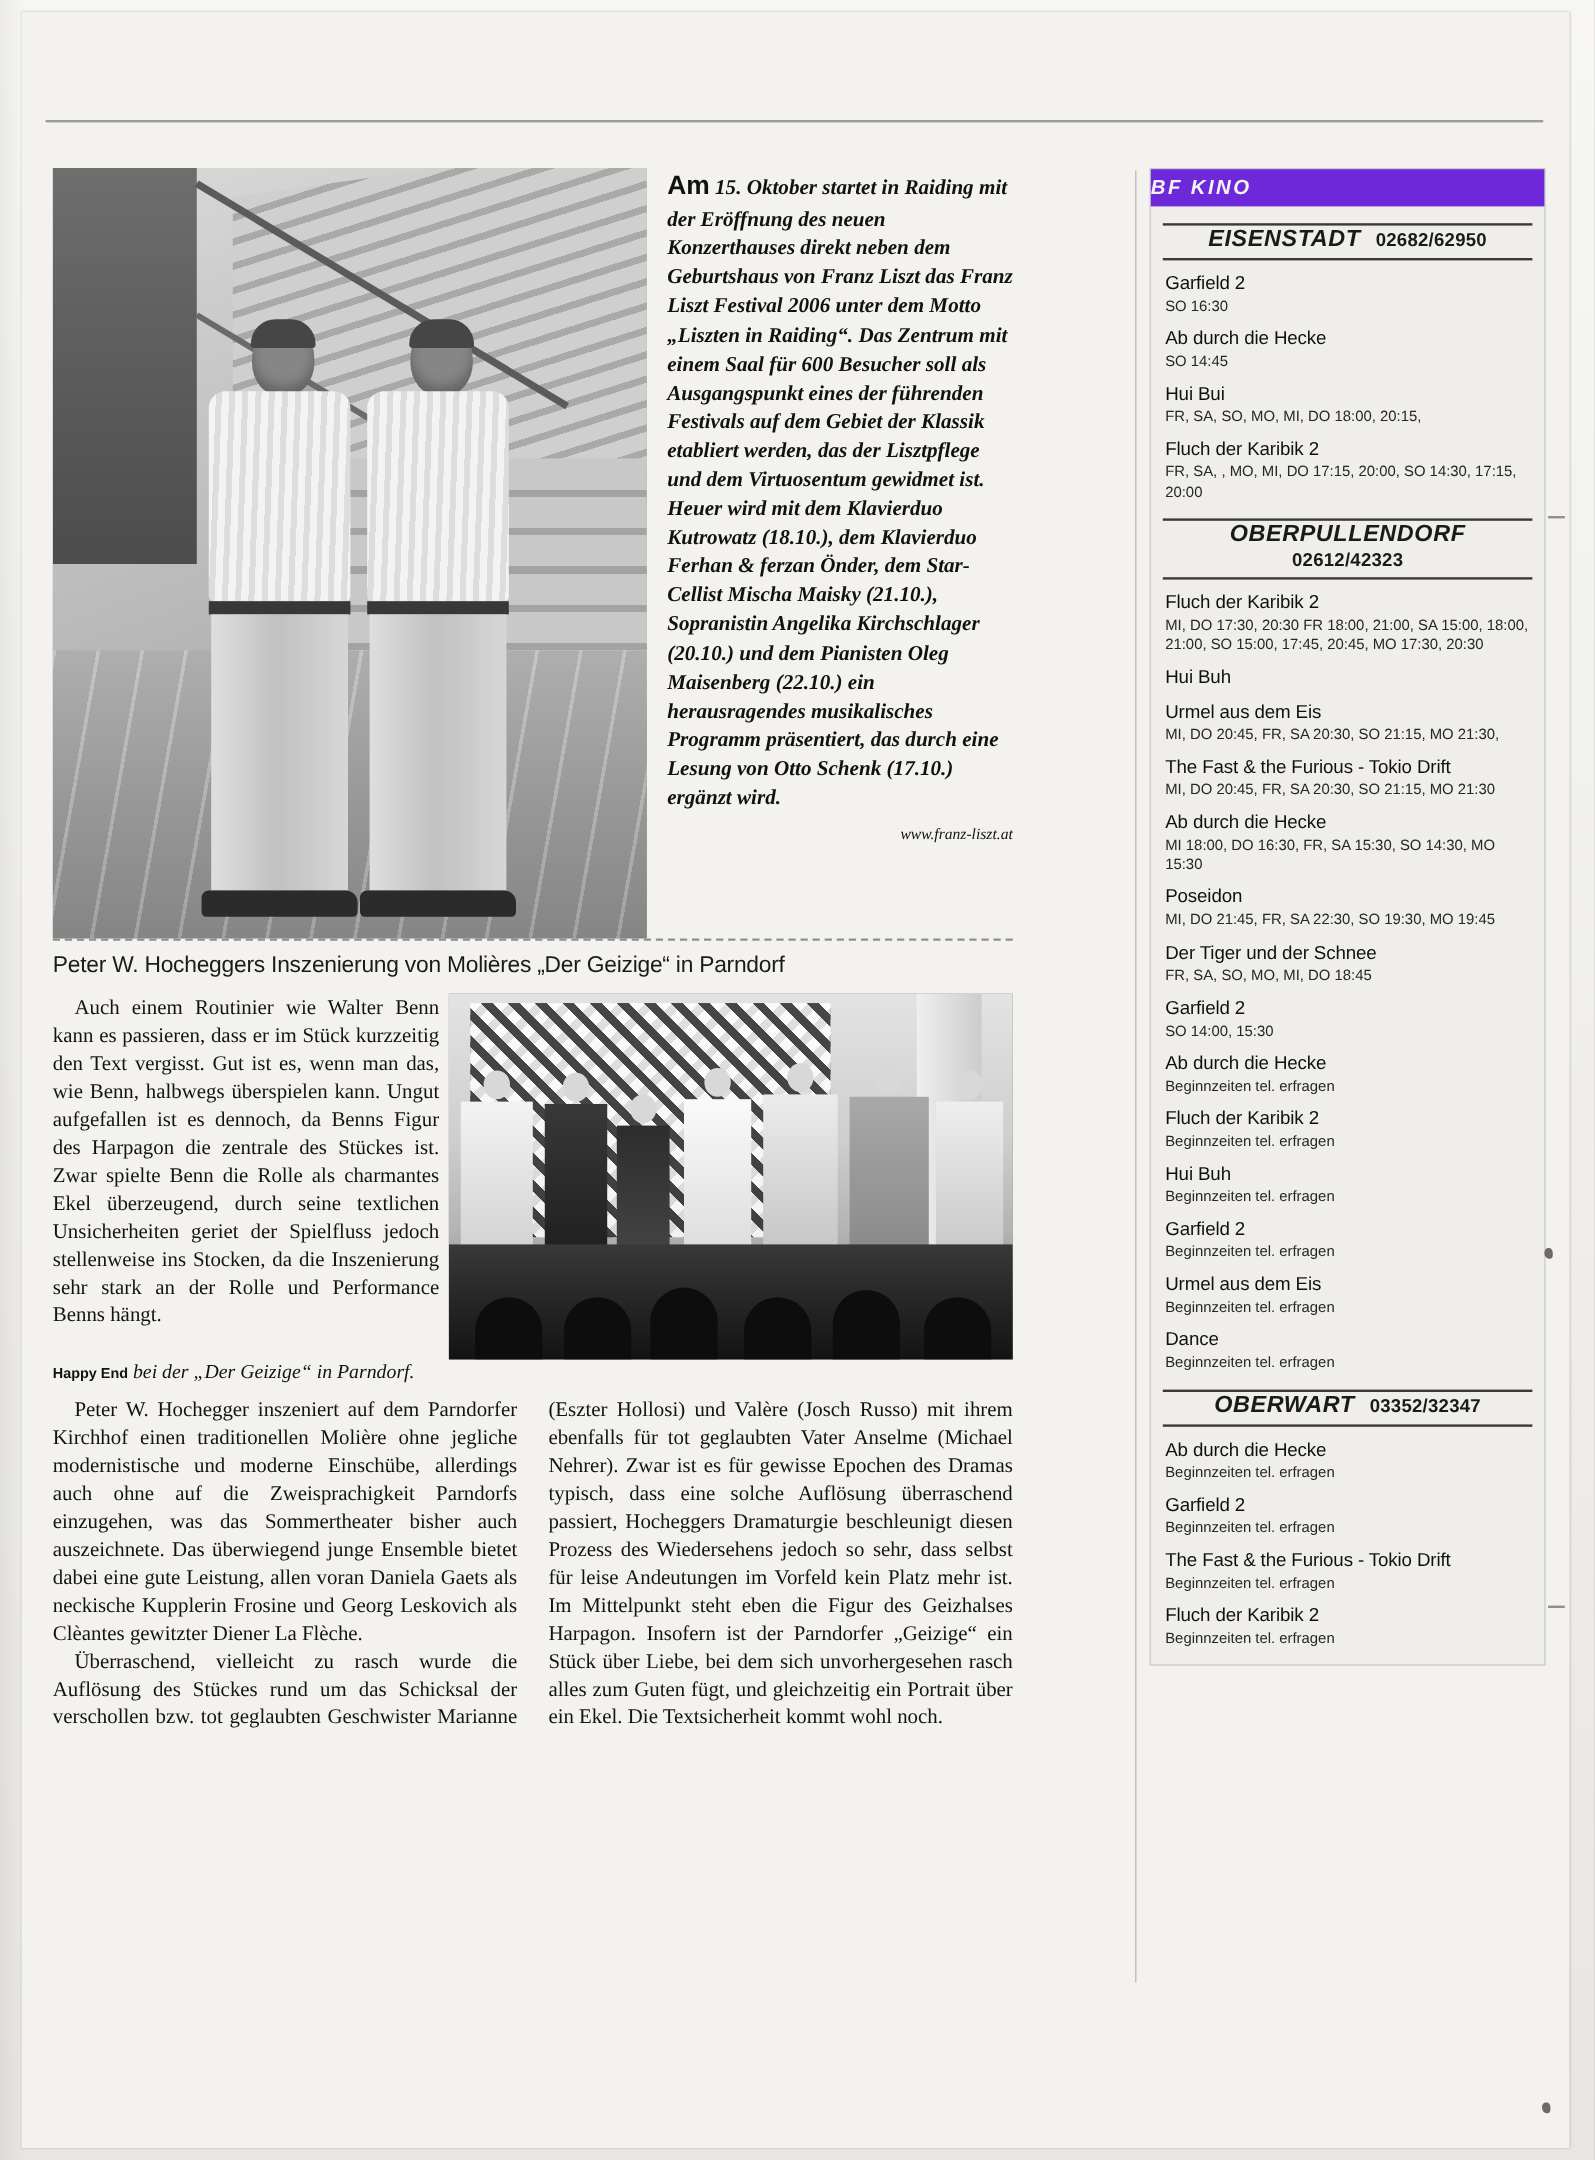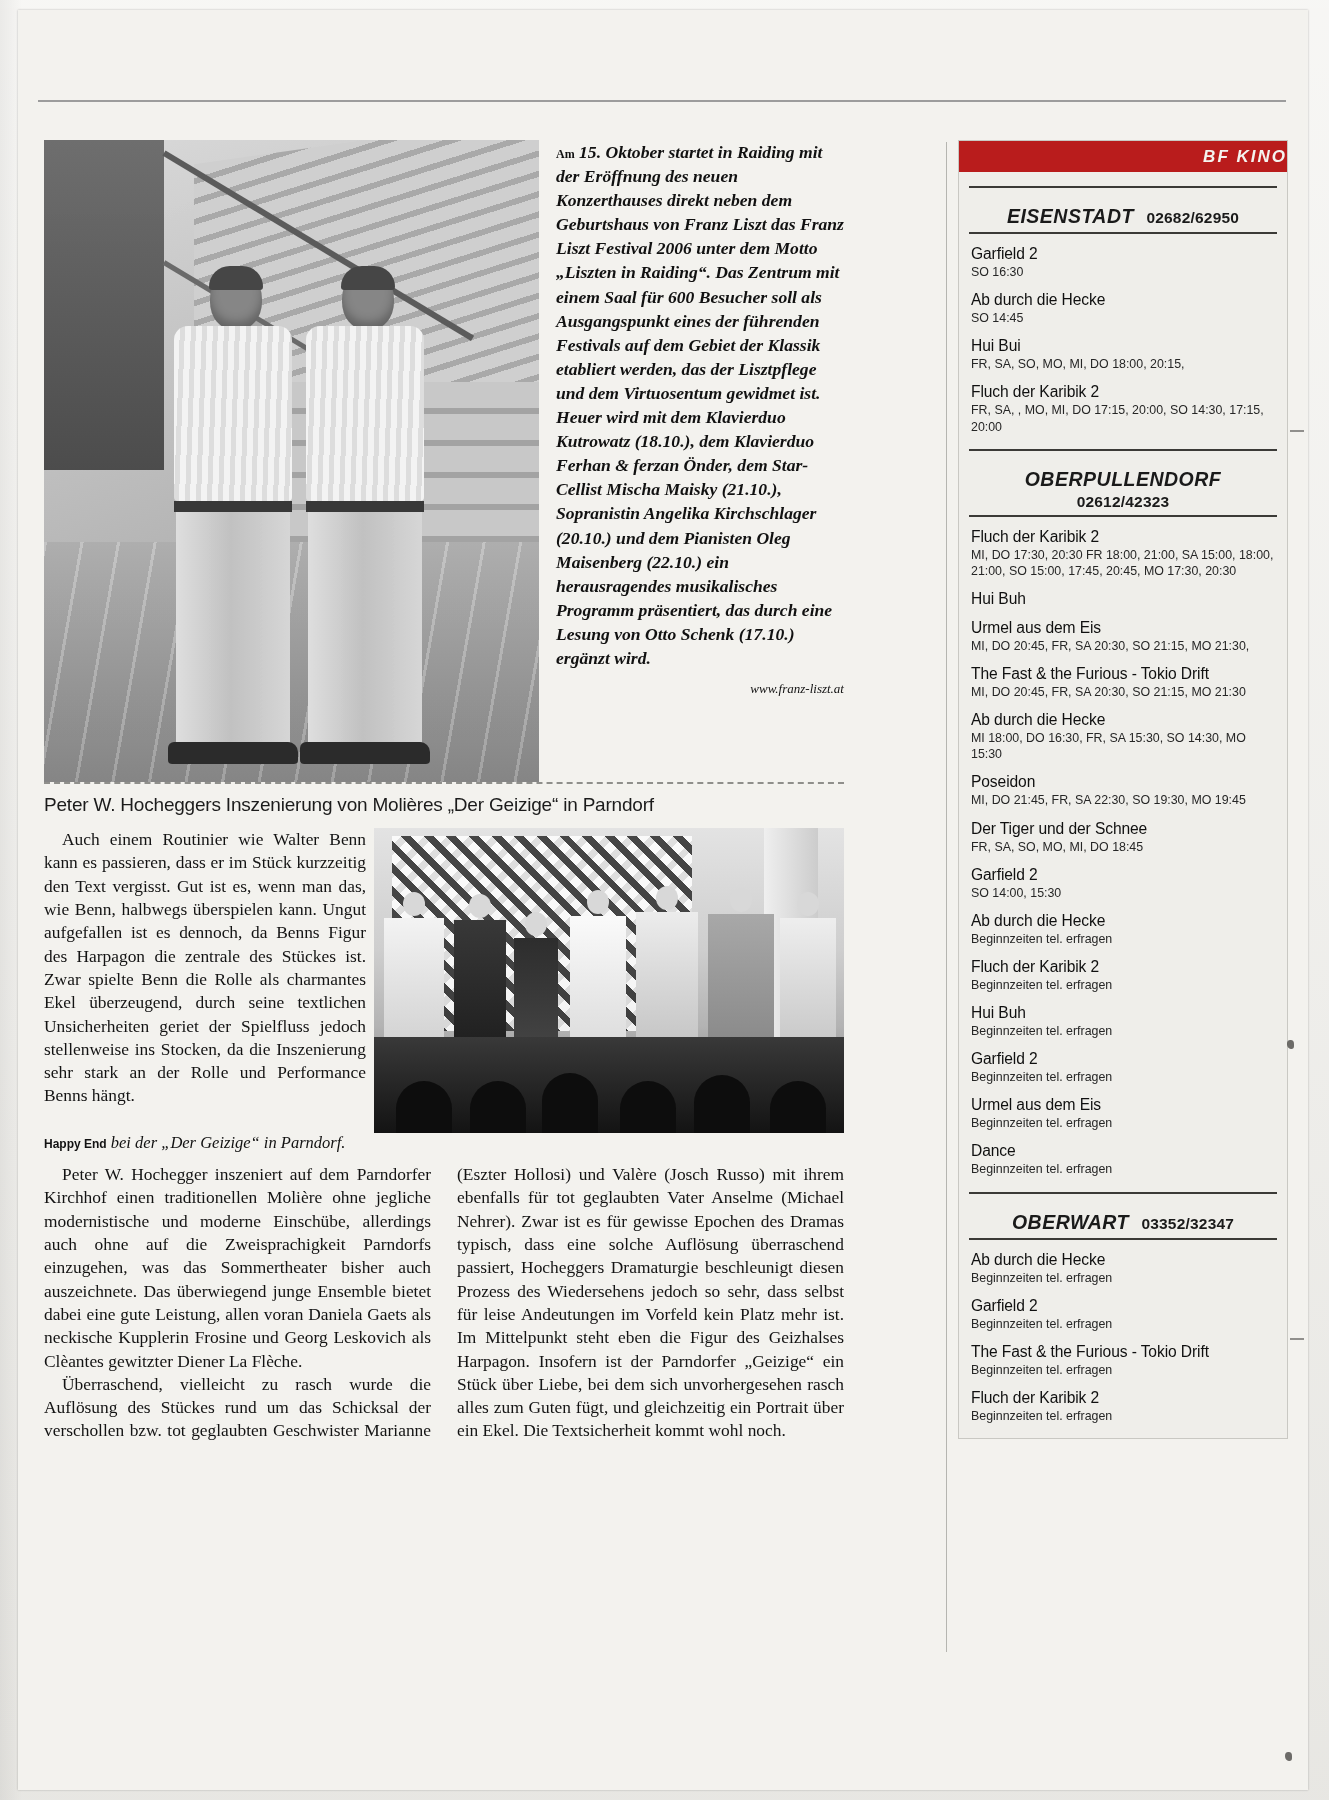--- a/index.html
+++ b/index.html
@@ -185,24 +185,24 @@
     font-family: "Liberation Serif", serif;
     font-style: italic;
     font-weight: 700;
     font-size: 17.6px;
     line-height: 1.37;
     color: #111;
     text-align: left;
     hyphens: auto;
   }
   .intro .lead-in {
-    font-family: Liberation Serif, serif;
+    font-family: Liberation Sans, sans-serif;
     font-style: normal;
     font-weight: 700;
-    font-size: 12px;
+    font-size: 22px;
   }
   .intro .src {
     display: block;
     margin-top: 10px;
     text-align: right;
     font-size: 13px;
     font-weight: 400;
     font-style: italic;
     font-family: "Liberation Serif", serif;
   }
@@ -327,34 +327,34 @@
     column-gap: 26px;
   }
 
   
   .rail-box {
     background: #efeeea;
     border: 1px solid #c9c8c3;
     padding: 0 0 14px 0;
   }
   .rail-title {
-    background: #b91c1c;
+    background: #6d28d9;
     color: #f4f3ef;
     font-weight: 700;
     font-style: italic;
     letter-spacing: 2px;
     font-size: 17px;
-    text-align: right;
+    text-align: left;
     padding: 6px 0 5px;
   }
   .city {
     margin: 14px 10px 4px 10px;
     border-top: 2px solid #3b3a37;
     border-bottom: 2px solid #3b3a37;
-    padding: 17px 2px 4px;
+    padding: 0 2px 4px;
     text-align: center;
   }
   .city .cname {
     font-size: 19.5px;
     font-weight: 700;
     font-style: italic;
     letter-spacing: 0.5px;
   }
   .city .cphone {
     font-size: 15.5px;

